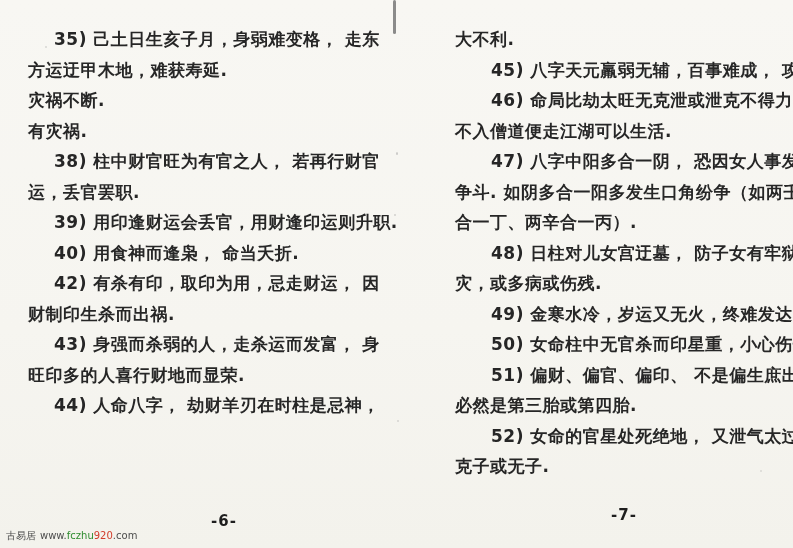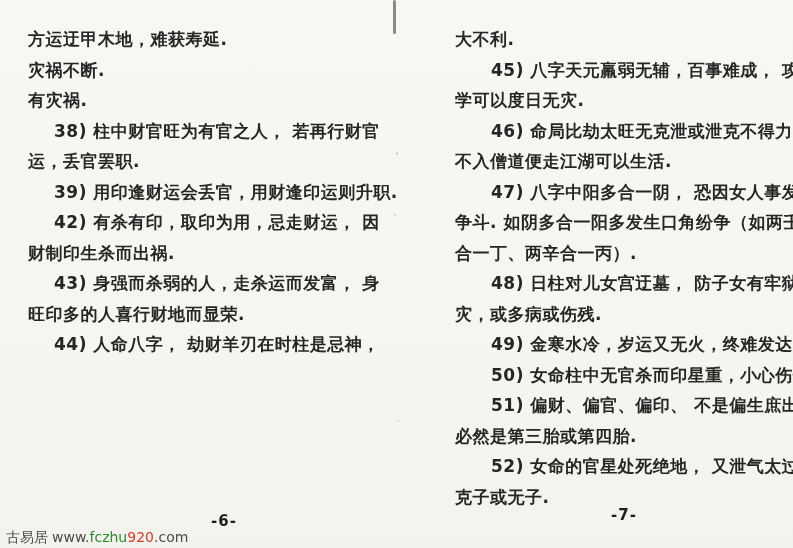--- a/index.html
+++ b/index.html
@@ -20,21 +20,21 @@
   .col-left .line.indent{padding-left:26px;}
   .col-right .line.indent{padding-left:36px;}
   .pageno{
     position:absolute;color:#1e1e1e;
     font-size:15px;font-weight:700;letter-spacing:1px;text-align:center;
   }
   .pageno-left{left:28px;width:392px;top:512px;}
   .pageno-right{left:455px;width:338px;top:506px;}
   .watermark{
     position:absolute;left:6px;top:529px;
-    font-size:14px;font-weight:400;letter-spacing:0;color:#555;
+    font-size:10px;font-weight:400;letter-spacing:0;color:#555;
     font-family:"DejaVu Sans","Liberation Sans",sans-serif;
     white-space:nowrap;
   }
   .wm-name{color:#4a4a4a;margin-right:4px;}
   .wm-plain{color:#4c4c4c;}
   .wm-green{color:#2e8b2e;}
   .wm-red{color:#d23c2a;}
   .streak{
     position:absolute;left:393px;top:0;width:3px;height:34px;
     background:#6f6f6f;border-radius:2px;opacity:.8;
@@ -54,36 +54,37 @@
 
   <div class="streak"></div>
   <div class="speck s1"></div>
   <div class="speck s2"></div>
   <div class="speck s3"></div>
   <div class="speck s4"></div>
   <div class="speck s5"></div>
   <div class="speck s6"></div>
 
   <div class="col col-left">
+      <div class="line indent">35) 己土日生亥子月，身弱难变格， 走东</div>
       <div class="line">方运迂甲木地，难获寿延.</div>
       <div class="line">灾祸不断.</div>
       <div class="line">有灾祸.</div>
       <div class="line indent">38) 柱中财官旺为有官之人， 若再行财官</div>
       <div class="line">运，丢官罢职.</div>
       <div class="line indent">39) 用印逢财运会丢官，用财逢印运则升职.</div>
+      <div class="line indent">40) 用食神而逢枭， 命当夭折.</div>
       <div class="line indent">42) 有杀有印，取印为用，忌走财运， 因</div>
       <div class="line">财制印生杀而出祸.</div>
       <div class="line indent">43) 身强而杀弱的人，走杀运而发富， 身</div>
       <div class="line">旺印多的人喜行财地而显荣.</div>
       <div class="line indent">44) 人命八字， 劫财羊刃在时柱是忌神，</div>
     </div>
   <div class="col col-right">
       <div class="line">大不利.</div>
       <div class="line indent">45) 八字天元羸弱无辅，百事难成， 攻玄</div>
-      <div class="line">学可以度日无灾.</div>
       <div class="line indent">46) 命局比劫太旺无克泄或泄克不得力，</div>
       <div class="line">不入僧道便走江湖可以生活.</div>
       <div class="line indent">47) 八字中阳多合一阴， 恐因女人事发生</div>
       <div class="line">争斗. 如阴多合一阳多发生口角纷争（如两壬</div>
       <div class="line">合一丁、两辛合一丙）.</div>
       <div class="line indent">48) 日柱对儿女宫迂墓， 防子女有牢狱之</div>
       <div class="line">灾，或多病或伤残.</div>
       <div class="line indent">49) 金寒水冷，岁运又无火，终难发达.</div>
       <div class="line indent">50) 女命柱中无官杀而印星重，小心伤子.</div>
       <div class="line indent">51) 偏财、偏官、偏印、 不是偏生庶出，</div>

